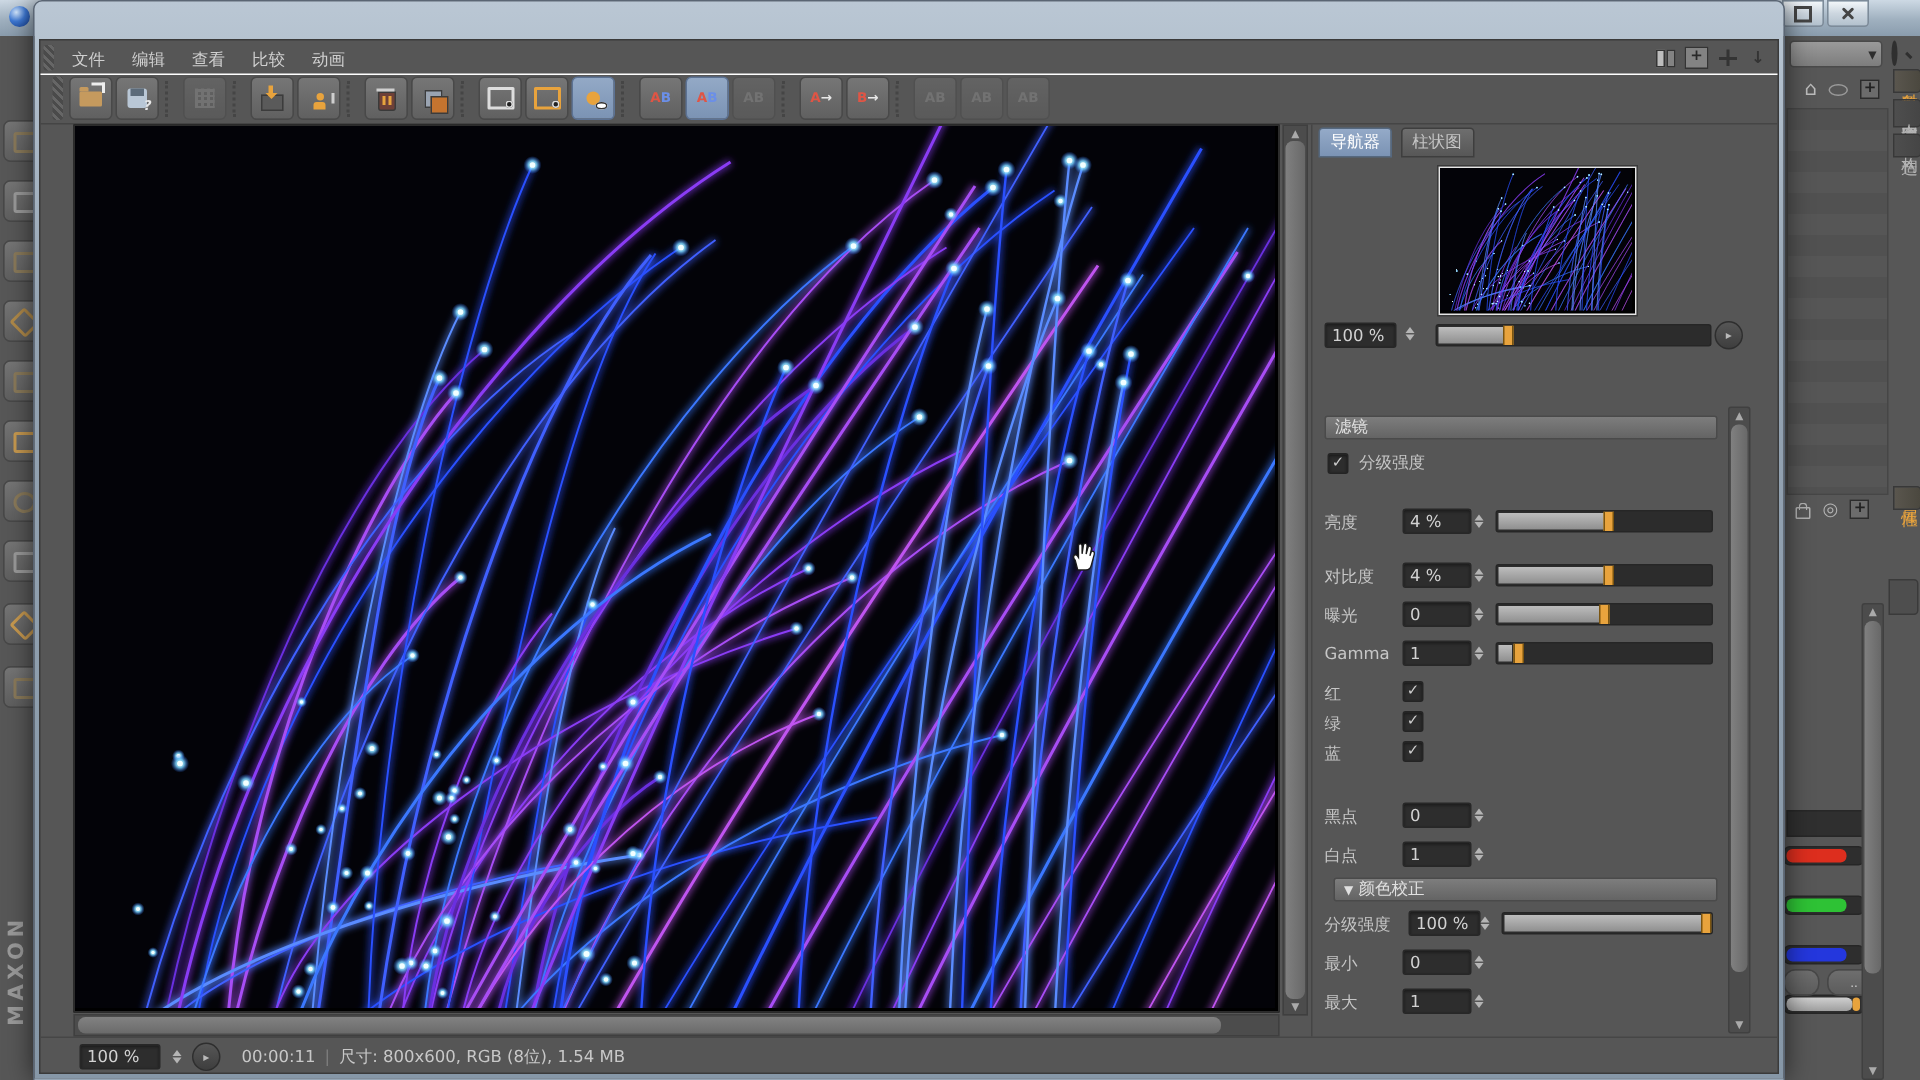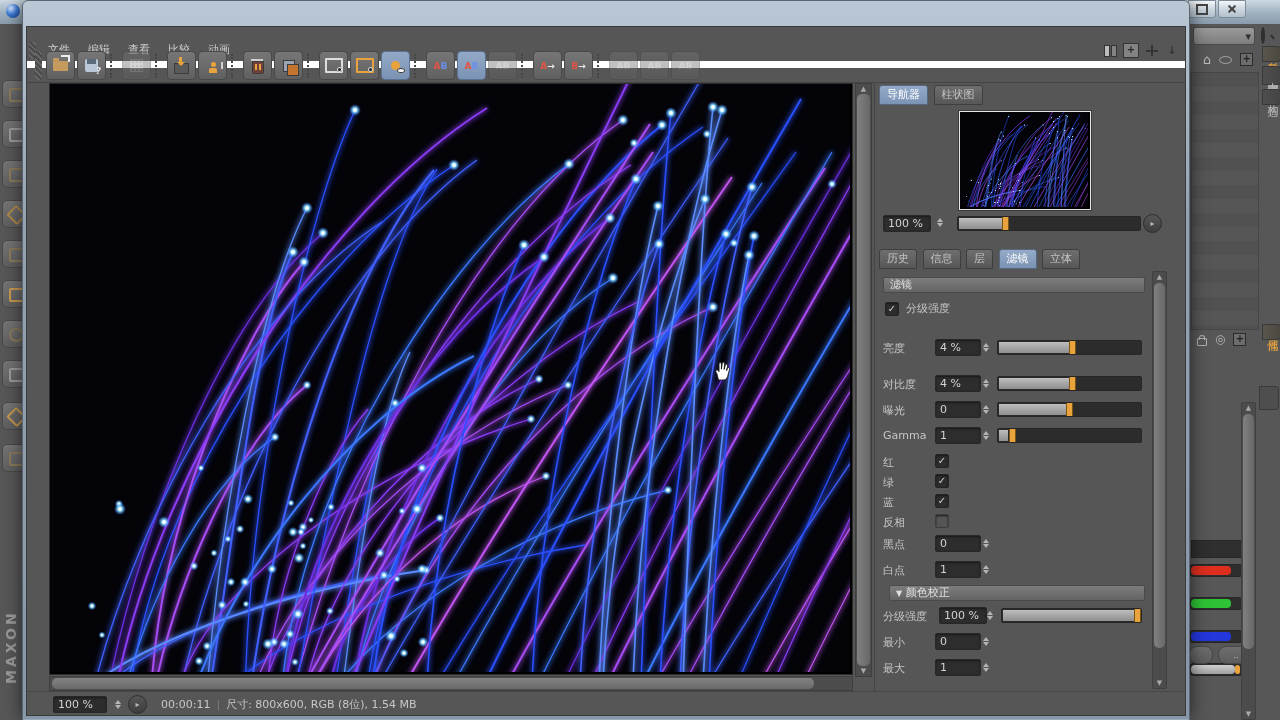--- a/index.html
+++ b/index.html
@@ -63,21 +63,21 @@
     background:linear-gradient(#f5f9fc,#ced8e1 50%,#b2c0cc)}
   .win-btn.close{width:42px;background:linear-gradient(#eda48d,#d55b41 45%,#b03a24);border-color:#7e3528}
   .g-min{width:10px;height:3px;background:#3d3d3d;border-radius:1px;margin-top:6px}
   .g-x.white::before,.g-x.white::after{background:#fff}
 
   #pv-client{left:3px;top:25px;right:3px;bottom:3px;background:#565656;border:1px solid #3a3a3a}
 
   .grip{width:7px;align-self:stretch;margin:2px 3px 2px 2px;
     background:repeating-linear-gradient(45deg,#4a4a4a 0 2px,#666 2px 4px);border-radius:2px}
 
-  #menubar{left:0;top:13px;right:0;height:21px;display:flex;align-items:flex-start;border-bottom:7px solid #ffffff}
+  #menubar{left:0;top:1px;right:0;height:21px;display:flex;align-items:flex-end;border-bottom:1px solid #ffffff}
   .menu-item{padding:2px 9px;color:#cfcfcf}
   #layout-icons{position:absolute;right:6px;top:3px;display:flex;gap:6px;align-items:center}
   .lay{width:14px;height:13px;position:relative;opacity:.85}
   .lay.split::before{content:"";position:absolute;left:1px;top:1px;width:4px;height:10px;border:1px solid #2f2f2f;background:#cfcfcf}
   .lay.split::after{content:"";position:absolute;left:8px;top:1px;width:4px;height:10px;border:1px solid #2f2f2f;background:#8b8b8b}
   .lay.plus{border:1px solid #2f2f2f;background:#8b8b8b;color:#222;font-weight:bold;font-size:10px;line-height:11px;text-align:center}
   .lay.move::before{content:"";position:absolute;left:6px;top:1px;width:2px;height:11px;background:#2f2f2f}
   .lay.move::after{content:"";position:absolute;left:1px;top:6px;width:12px;height:2px;background:#2f2f2f}
   .lay.dock{color:#2f2f2f;font-size:11px;line-height:13px;text-align:center;font-weight:bold}
 
@@ -1036,27 +1036,20 @@
       <div class="abs stepper" style="left:60px;top:132px">
           <b class="up"></b>
           <b class="dn"></b>
         </div>
       <div class="abs slider" style="left:80px;top:133px;width:182px">
           <i class="fill" style="width: calc(25% - 2px);"></i>
           <i class="handle" style="left: calc(25% - 1.8px);"></i>
         </div>
       <div class="abs roundbtn" style="left:268px;top:131px">▸</div>
 
-      <div class="abs" style="left:4px;top:166px">
-        <span class="tab">历史</span>
-        <span class="tab">信息</span>
-        <span class="tab">层</span>
-        <span class="tab active">滤镜</span>
-        <span class="tab">立体</span>
-      </div>
 
       <div class="abs" id="fcontent">
         <div class="abs hdrbar" style="left:8px;right:24px;top:6px">滤镜</div>
 
         <div class="abs" style="left:10px;top:30px;display:flex;gap:7px;align-items:center">
           <span class="checkbox">✓</span>
           <span class="flabel">分级强度</span>
         </div>
 
         <div class="frow" style="top:68px">
@@ -1113,24 +1106,20 @@
           <span class="checkbox" style="position:absolute;left:60px;top:1px">✓</span>
         </div>
         <div class="frow" style="top:202px">
           <span class="flabel">绿</span>
           <span class="checkbox" style="position:absolute;left:60px;top:1px">✓</span>
         </div>
         <div class="frow" style="top:222px">
           <span class="flabel">蓝</span>
           <span class="checkbox" style="position:absolute;left:60px;top:1px">✓</span>
         </div>
-        <div class="frow" style="top:242px">
-          <span class="flabel">反相</span>
-          <span class="checkbox" style="position:absolute;left:60px;top:1px;background:#555;border-color:#3e3e3e"></span>
-        </div>
 
         <div class="frow" style="top:264px">
           <span class="flabel">黑点</span>
           <span class="fld">0</span>
           <span class="stepper">
               <b class="up"></b>
               <b class="dn"></b>
             </span>
         </div>
         <div class="frow" style="top:290px">

